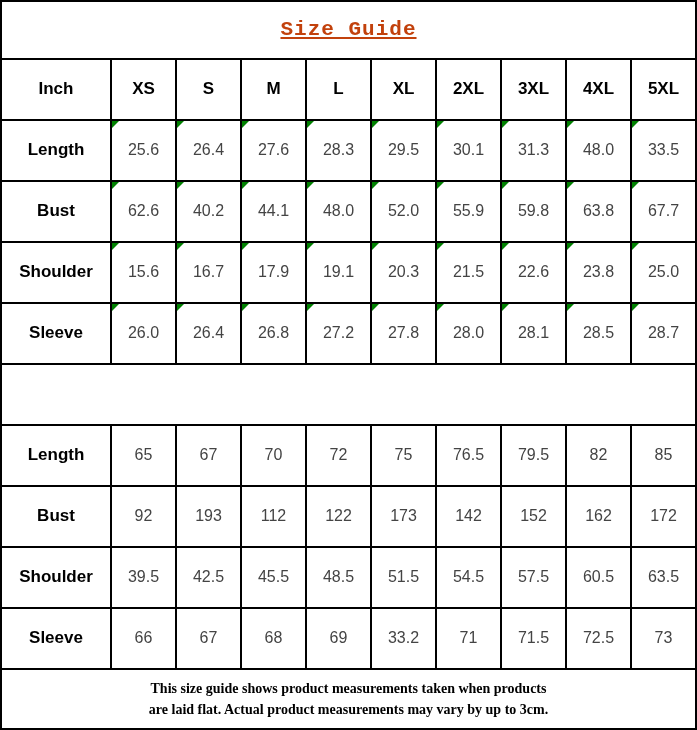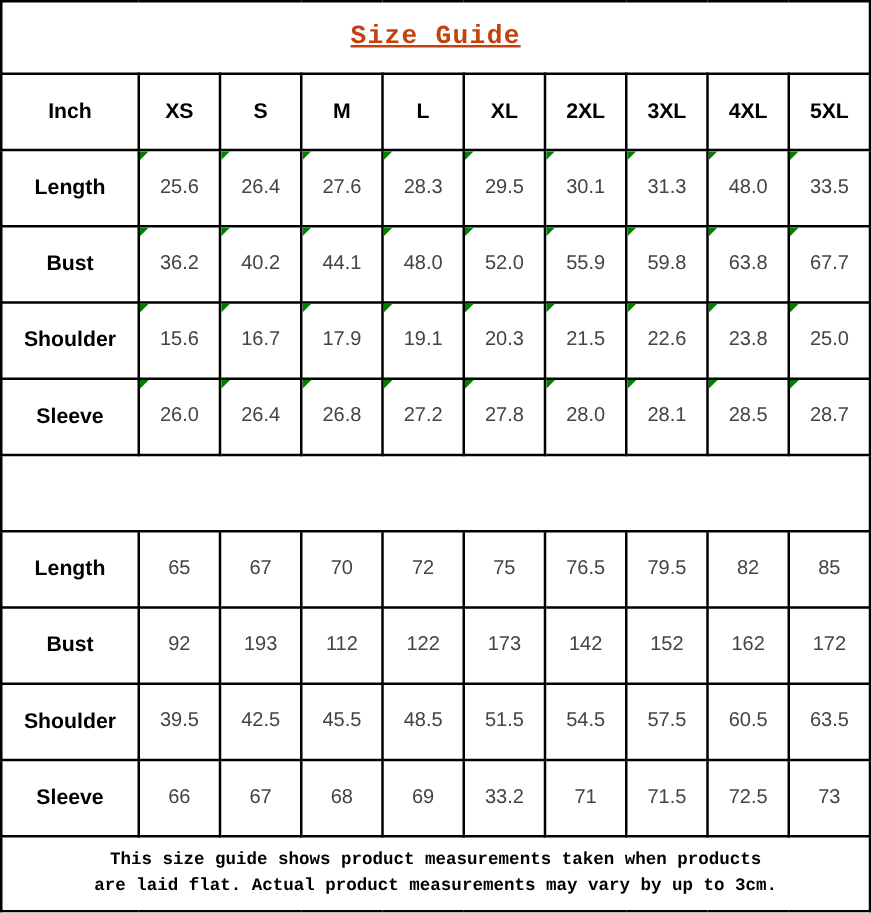--- a/index.html
+++ b/index.html
@@ -55,21 +55,21 @@
     left: 0;
     width: 0;
     height: 0;
     border-top: 7px solid #008000;
     border-right: 7px solid transparent;
   }
 
   .spacer-cell { background: #ffffff; }
 
   .note-cell {
-    font-family: Liberation Mono, monospace;
+    font-family: Liberation Serif, serif;
     font-size: 14px;
     font-weight: bold;
     line-height: 21px;
     color: #000000;
   }
 </style>
 </head>
 <body>
 
 <table class="grid">
@@ -109,21 +109,21 @@
         <td class="val"><span class="tri"></span><span class="vtext">27.6</span></td>
         <td class="val"><span class="tri"></span><span class="vtext">28.3</span></td>
         <td class="val"><span class="tri"></span><span class="vtext">29.5</span></td>
         <td class="val"><span class="tri"></span><span class="vtext">30.1</span></td>
         <td class="val"><span class="tri"></span><span class="vtext">31.3</span></td>
         <td class="val"><span class="tri"></span><span class="vtext">48.0</span></td>
         <td class="val"><span class="tri"></span><span class="vtext">33.5</span></td>
       </tr>
       <tr class="r">
         <th class="row-label">Bust</th>
-        <td class="val"><span class="tri"></span><span class="vtext">36.2</span></td>
+        <td class="val"><span class="tri"></span><span class="vtext">62.6</span></td>
         <td class="val"><span class="tri"></span><span class="vtext">40.2</span></td>
         <td class="val"><span class="tri"></span><span class="vtext">44.1</span></td>
         <td class="val"><span class="tri"></span><span class="vtext">48.0</span></td>
         <td class="val"><span class="tri"></span><span class="vtext">52.0</span></td>
         <td class="val"><span class="tri"></span><span class="vtext">55.9</span></td>
         <td class="val"><span class="tri"></span><span class="vtext">59.8</span></td>
         <td class="val"><span class="tri"></span><span class="vtext">63.8</span></td>
         <td class="val"><span class="tri"></span><span class="vtext">67.7</span></td>
       </tr>
       <tr class="r">

